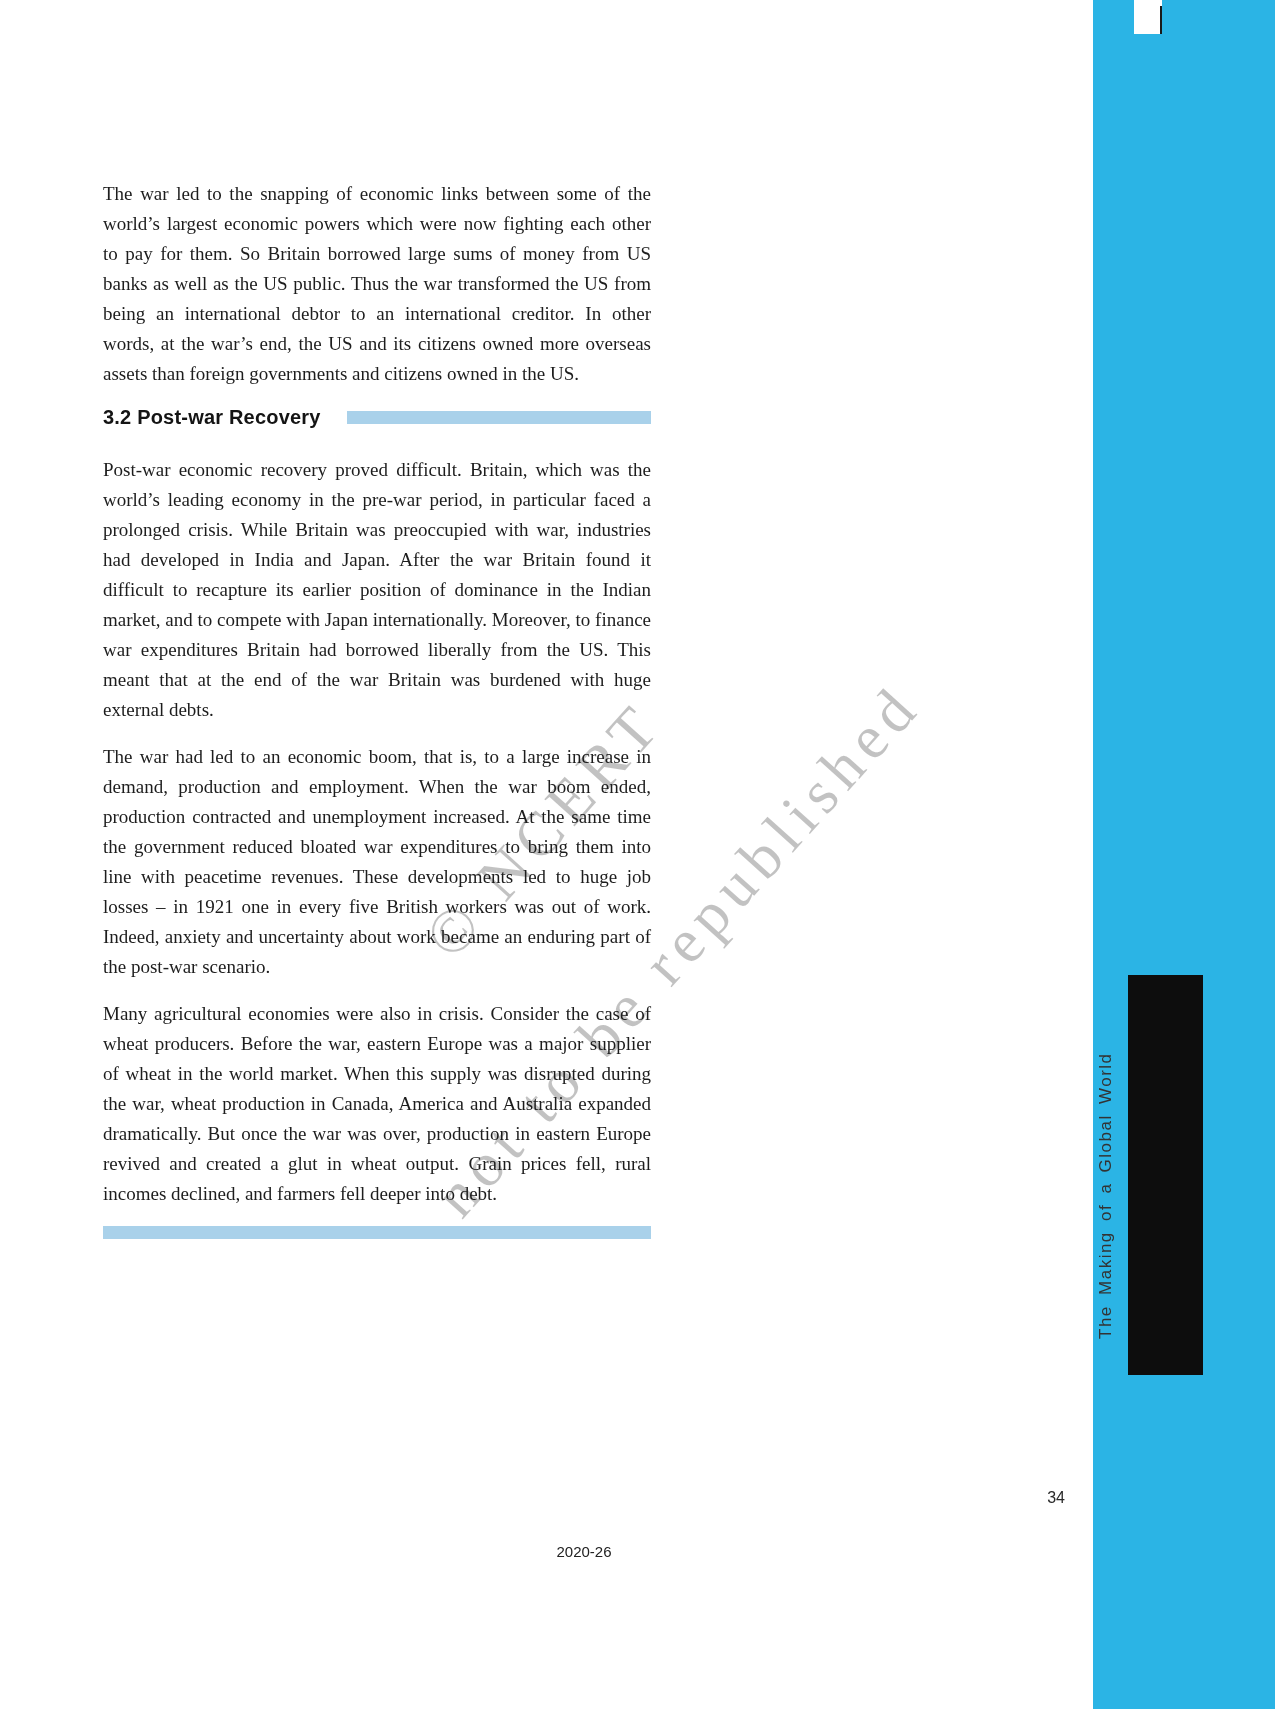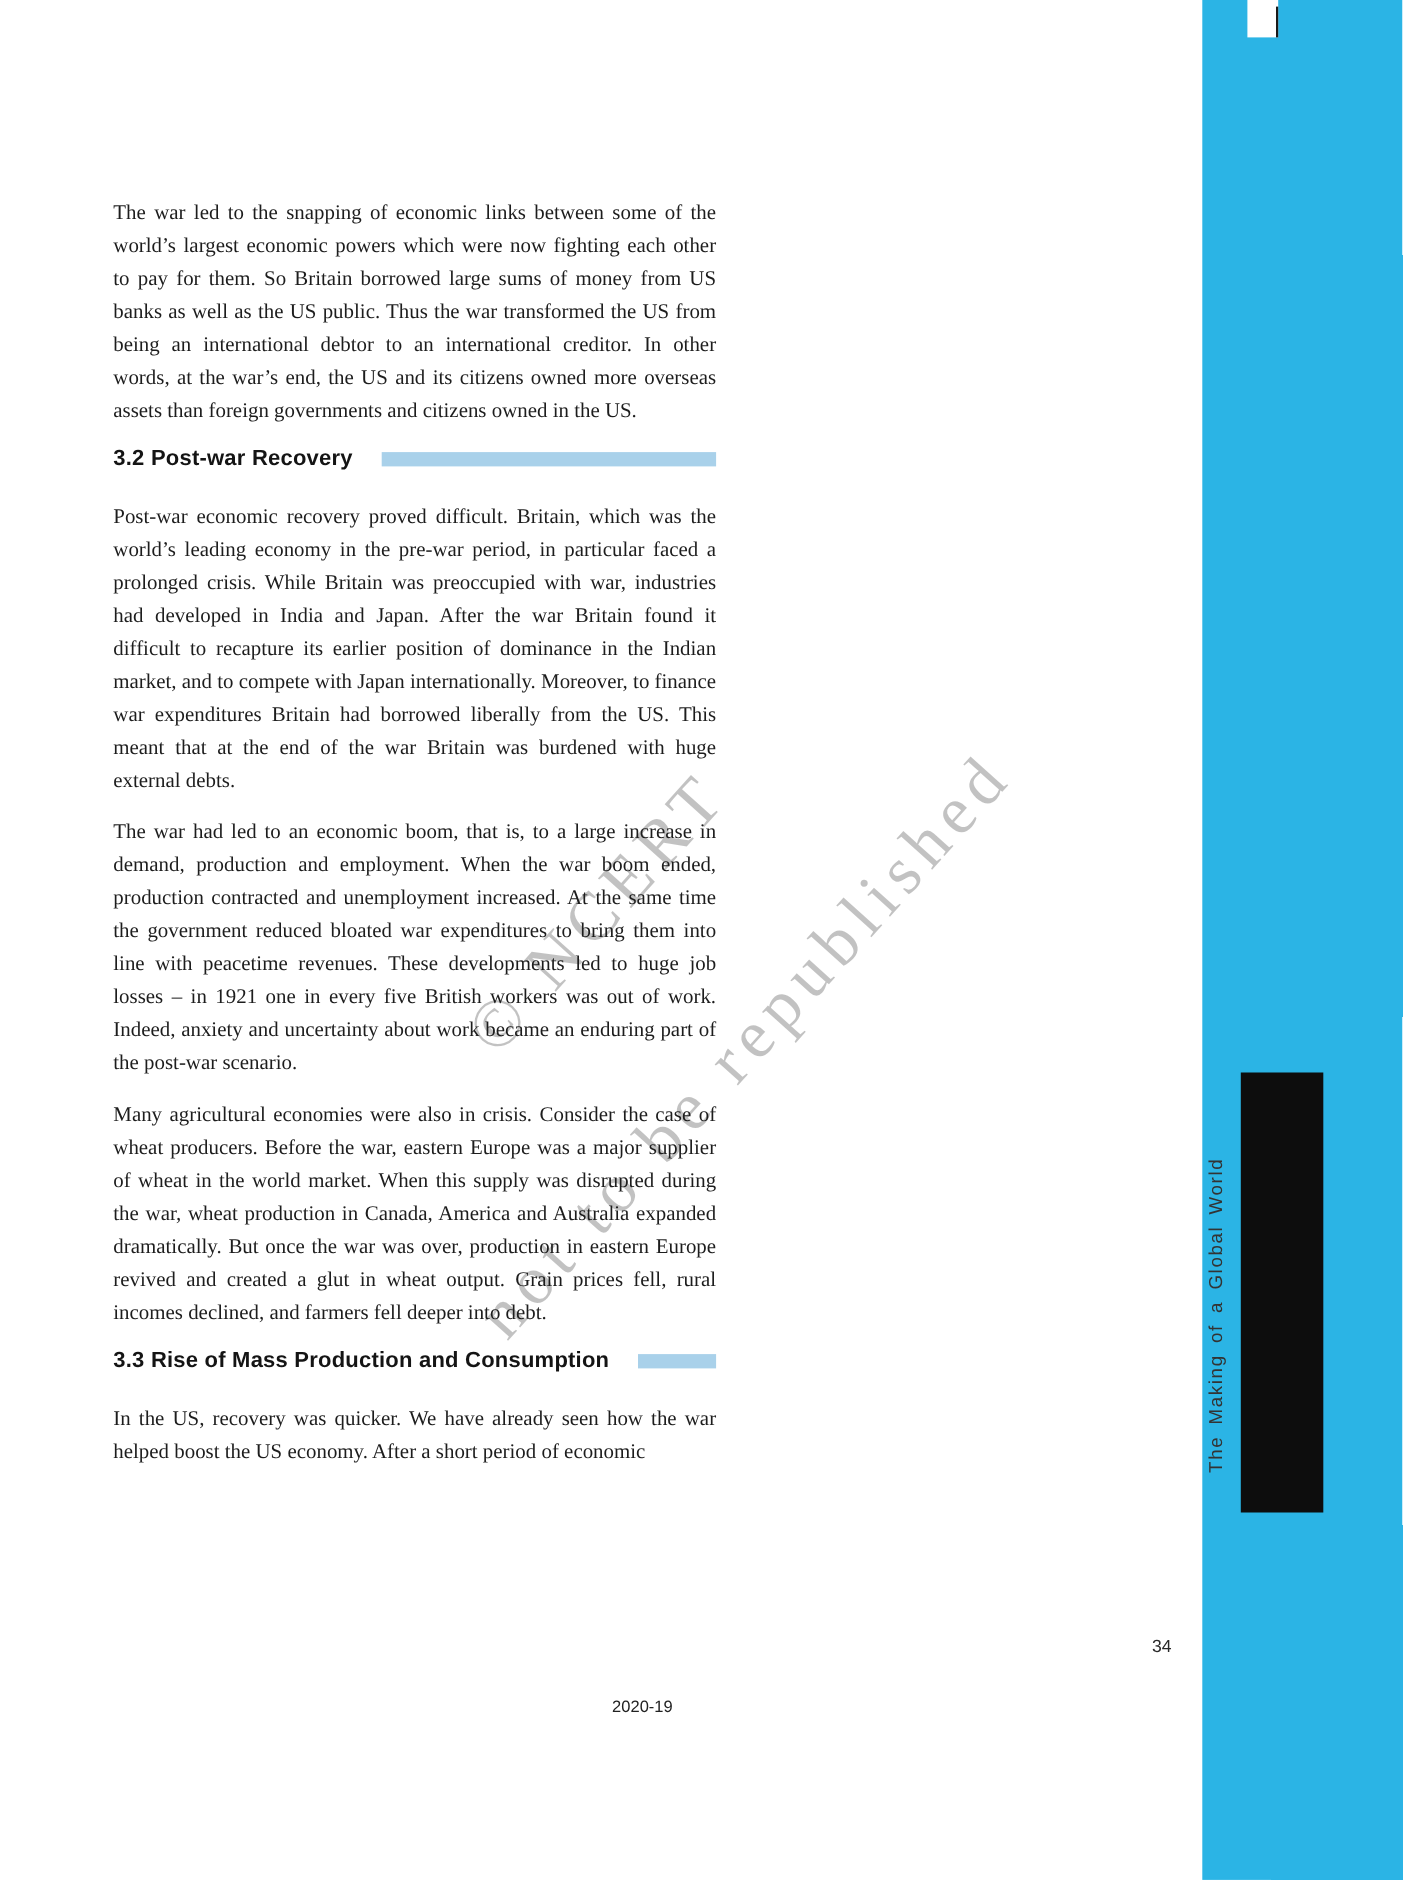--- a/index.html
+++ b/index.html
@@ -104,24 +104,22 @@
     <div class="section-heading">
       <h2>3.2 Post-war Recovery</h2>
       <div class="heading-bar"></div>
     </div>
 
     <p>Post-war economic recovery proved difficult. Britain, which was the world’s leading economy in the pre-war period, in particular faced a prolonged crisis. While Britain was preoccupied with war, industries had developed in India and Japan. After the war Britain found it difficult to recapture its earlier position of dominance in the Indian market, and to compete with Japan internationally. Moreover, to finance war expenditures Britain had borrowed liberally from the US. This meant that at the end of the war Britain was burdened with huge external debts.</p>
     <p>The war had led to an economic boom, that is, to a large increase in demand, production and employment. When the war boom ended, production contracted and unemployment increased. At the same time the government reduced bloated war expenditures to bring them into line with peacetime revenues. These developments led to huge job losses – in 1921 one in every five British workers was out of work. Indeed, anxiety and uncertainty about work became an enduring part of the post-war scenario.</p>
     <p>Many agricultural economies were also in crisis. Consider the case of wheat producers. Before the war, eastern Europe was a major supplier of wheat in the world market. When this supply was disrupted during the war, wheat production in Canada, America and Australia expanded dramatically. But once the war was over, production in eastern Europe revived and created a glut in wheat output. Grain prices fell, rural incomes declined, and farmers fell deeper into debt.</p>
 
     <div class="section-heading">
-      <h2>3.3 Rise of Mass Production and Consumption</h2>
       <div class="heading-bar"></div>
     </div>
 
-    <p>In the US, recovery was quicker. We have already seen how the war helped boost the US economy. After a short period of economic</p>
 
   </div>
 
   <div class="page-number">34</div>
-  <div class="footer">2020-19</div>
+  <div class="footer">2020-26</div>
 
 </div>
 
 </body></html>

